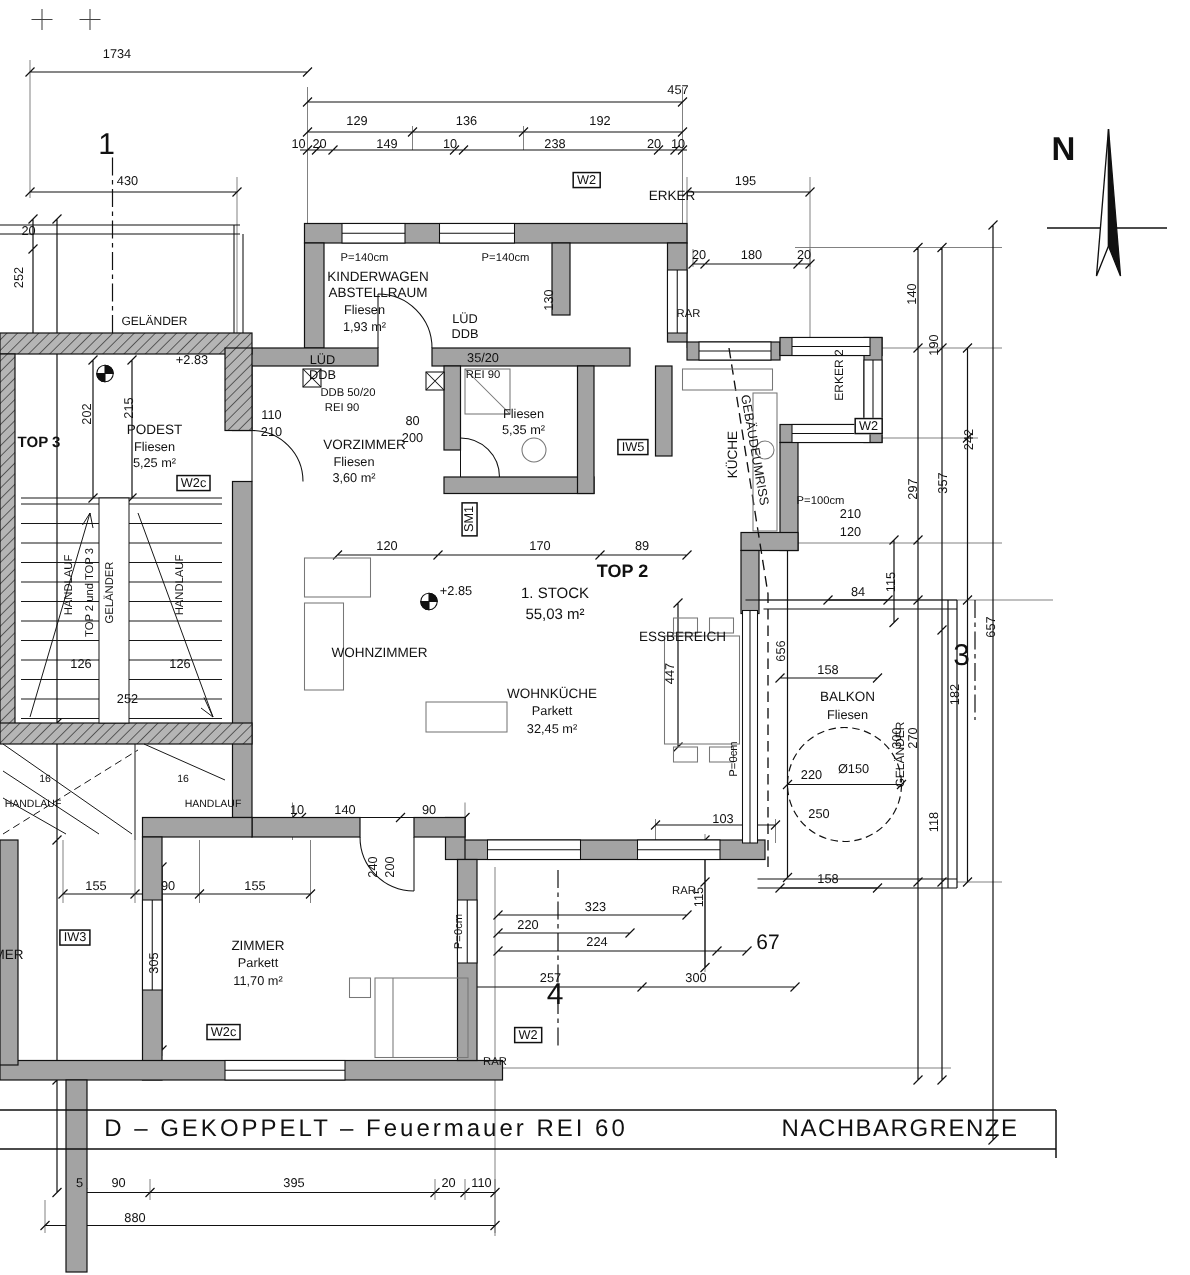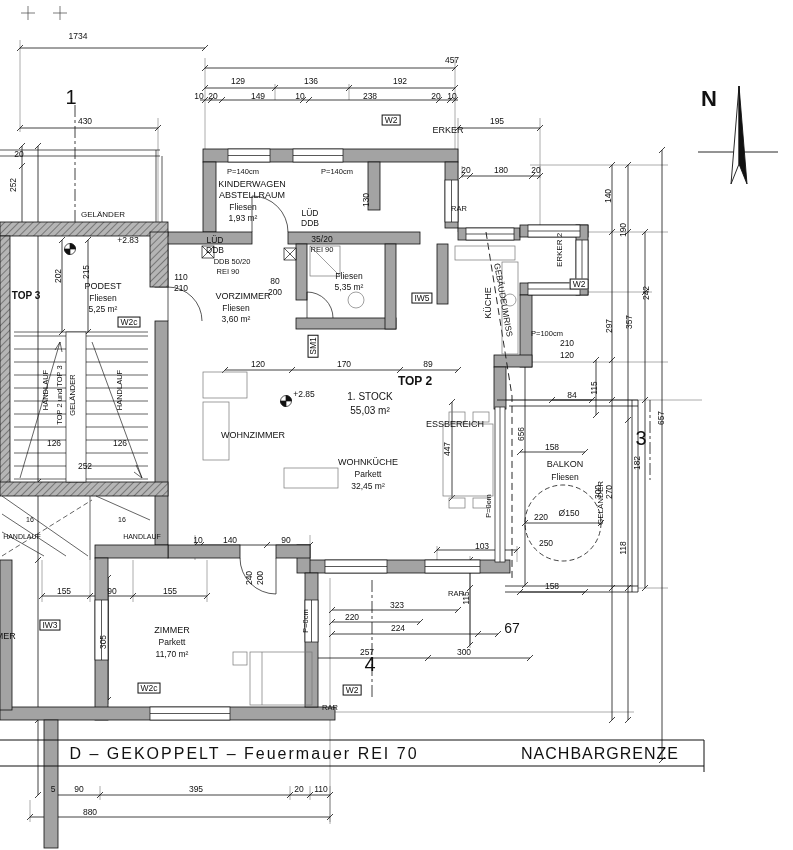--- a/index.html
+++ b/index.html
@@ -209,21 +209,21 @@
 
   <g>
     <line x1="698" y1="152" x2="778" y2="152" stroke="#111" stroke-width="0.9"></line>
     <polygon points="739,86 731,184 739,164" fill="#fff" stroke="#111" stroke-width="0.9"></polygon>
     <polygon points="739,86 747,184 739,164" fill="#111" stroke="#111" stroke-width="0.9"></polygon>
   </g>
 </svg>
 
 <div id="labels-layer">
       <div class="lbl" style="left: 709px; top: 99px; font-size: 22px; font-weight: 700; transform: translate(-50%, -50%);">N</div>
-      <div class="lbl" style="left: 244px; top: 754px; font-size: 16px; letter-spacing: 2px; transform: translate(-50%, -50%);">D – GEKOPPELT – Feuermauer REI 70</div>
+      <div class="lbl" style="left: 244px; top: 754px; font-size: 16px; letter-spacing: 2px; transform: translate(-50%, -50%);">D – GEKOPPELT – Feuermauer REI 60</div>
       <div class="lbl" style="left: 600px; top: 754px; font-size: 16px; letter-spacing: 1px; transform: translate(-50%, -50%);">NACHBARGRENZE</div>
       <div class="lbl" style="left: 71px; top: 97px; font-size: 20px; transform: translate(-50%, -50%);">1</div>
       <div class="lbl" style="left: 641px; top: 438px; font-size: 20px; transform: translate(-50%, -50%);">3</div>
       <div class="lbl" style="left: 370px; top: 664px; font-size: 20px; transform: translate(-50%, -50%);">4</div>
       <div class="lbl" style="left: 367px; top: 381px; font-size: 12px; font-weight: 700; transform: translate(-50%, -50%); margin-left: 48px;">TOP 2</div>
       <div class="lbl" style="left: 370px; top: 397px; font-size: 10px; transform: translate(-50%, -50%);">1. STOCK</div>
       <div class="lbl" style="left: 370px; top: 411px; font-size: 10px; transform: translate(-50%, -50%);">55,03 m²</div>
       <div class="lbl" style="left: 88px; top: 240px; font-size: 8.5px; transform: translate(-50%, -50%); margin-left: 40px;">+2.83</div>
       <div class="lbl" style="left: 304px; top: 394px; font-size: 8.5px; transform: translate(-50%, -50%);">+2.85</div>
       <div class="lbl" style="left: 252px; top: 185px; font-size: 9px; transform: translate(-50%, -50%);">KINDERWAGEN</div>
@@ -336,21 +336,21 @@
       <div class="lbl" style="left: 623px; top: 548px; font-size: 8.5px; transform: translate(-50%, -50%) rotate(-90deg);">118</div>
       <div class="lbl" style="left: 594px; top: 388px; font-size: 8.5px; transform: translate(-50%, -50%) rotate(-90deg);">115</div>
       <div class="lbl" style="left: 572px; top: 395px; font-size: 8.5px; transform: translate(-50%, -50%);">84</div>
       <div class="lbl" style="left: 567px; top: 343px; font-size: 8.5px; transform: translate(-50%, -50%);">210</div>
       <div class="lbl" style="left: 567px; top: 355px; font-size: 8.5px; transform: translate(-50%, -50%);">120</div>
       <div class="lbl" style="left: 552px; top: 447px; font-size: 8.5px; transform: translate(-50%, -50%);">158</div>
       <div class="lbl" style="left: 552px; top: 586px; font-size: 8.5px; transform: translate(-50%, -50%);">158</div>
       <div class="lbl" style="left: 521px; top: 434px; font-size: 8.5px; transform: translate(-50%, -50%) rotate(-90deg);">656</div>
       <div class="lbl" style="left: 447px; top: 449px; font-size: 8.5px; transform: translate(-50%, -50%) rotate(-90deg);">447</div>
       <div class="lbl" style="left: 258px; top: 364px; font-size: 8.5px; transform: translate(-50%, -50%);">120</div>
-      <div class="lbl" style="left: 344px; top: 364px; font-size: 8.5px; transform: translate(-50%, -50%);">170</div>
+      <div class="lbl" style="left: 360px; top: 364px; font-size: 8.5px; transform: translate(-50%, -50%);">170</div>
       <div class="lbl" style="left: 428px; top: 364px; font-size: 8.5px; transform: translate(-50%, -50%);">89</div>
       <div class="lbl" style="left: 198px; top: 540px; font-size: 8.5px; transform: translate(-50%, -50%);">10</div>
       <div class="lbl" style="left: 230px; top: 540px; font-size: 8.5px; transform: translate(-50%, -50%);">140</div>
       <div class="lbl" style="left: 286px; top: 540px; font-size: 8.5px; transform: translate(-50%, -50%);">90</div>
       <div class="lbl" style="left: 482px; top: 546px; font-size: 8.5px; transform: translate(-50%, -50%);">103</div>
       <div class="lbl" style="left: 466px; top: 598px; font-size: 8.5px; transform: translate(-50%, -50%) rotate(-90deg);">115</div>
       <div class="lbl" style="left: 541px; top: 517px; font-size: 8.5px; transform: translate(-50%, -50%);">220</div>
       <div class="lbl" style="left: 546px; top: 543px; font-size: 8.5px; transform: translate(-50%, -50%);">250</div>
       <div class="lbl" style="left: 352px; top: 617px; font-size: 8.5px; transform: translate(-50%, -50%);">220</div>
       <div class="lbl" style="left: 397px; top: 605px; font-size: 8.5px; transform: translate(-50%, -50%);">323</div>

